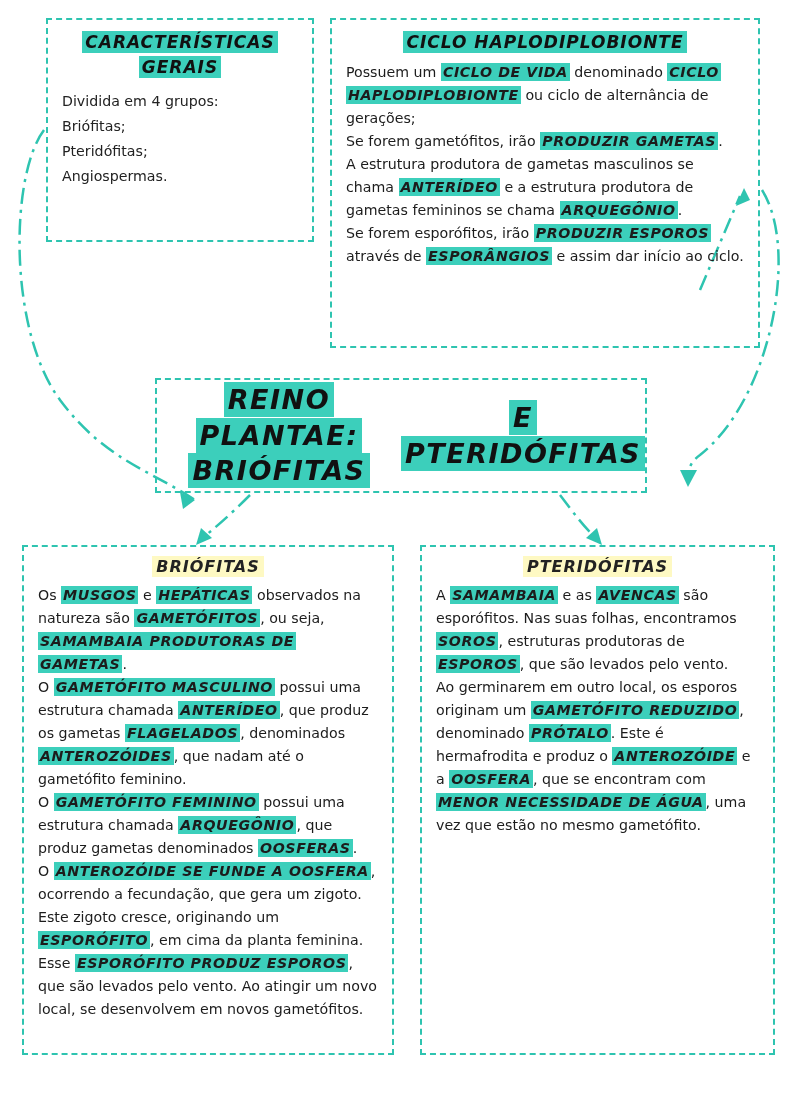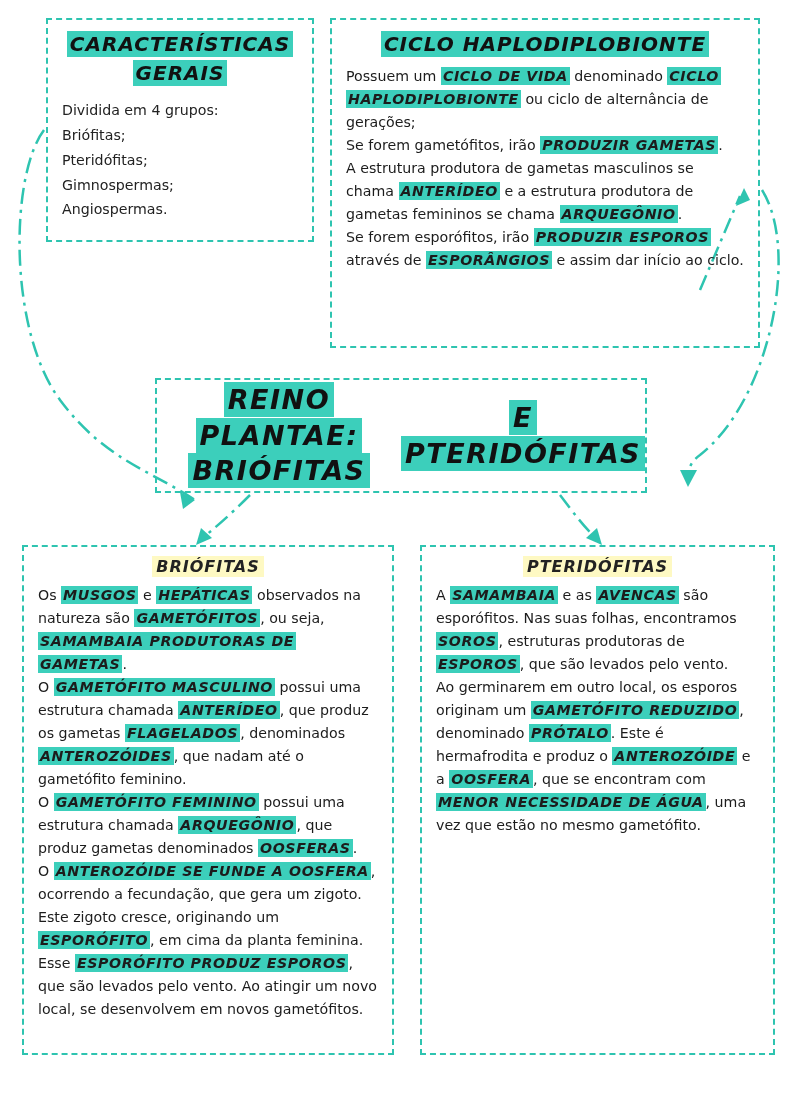--- a/index.html
+++ b/index.html
@@ -29,21 +29,21 @@
     position: absolute;
     border: 2.5px dashed #2ec4b0;
     box-sizing: border-box;
     padding: 10px 14px;
   }
   .box-title {
     text-align: center;
     font-weight: bold;
     font-style: italic;
     letter-spacing: 1px;
-    font-size: 20px;
+    font-size: 17px;
     color: #111;
     margin-bottom: 6px;
     line-height: 1.45;
   }
   .box-title span.hl {
     background: #3ccfbb;
     padding: 1px 3px;
     box-decoration-break: clone;
     -webkit-box-decoration-break: clone;
   }
@@ -144,21 +144,20 @@
 
   <div class="box" id="box-caracteristicas">
     <div class="box-title">
       <span class="hl">CARACTERÍSTICAS</span><br>
       <span class="hl">GERAIS</span>
     </div>
     <div class="list">
       <div>Dividida em 4 grupos:</div>
       <div>Briófitas;</div>
       <div>Pteridófitas;</div>
-      <div>Gimnospermas;</div>
       <div>Angiospermas.</div>
     </div>
   </div>
 
   <div class="box" id="box-ciclo">
     <div class="box-title">
       <span class="hl">CICLO HAPLODIPLOBIONTE</span>
     </div>
     <div class="body-text">
         <p><span>Possuem um </span><span class="hl">CICLO DE VIDA</span><span> denominado </span><span class="hl">CICLO HAPLODIPLOBIONTE</span><span> ou ciclo de alternância de gerações;</span></p>

